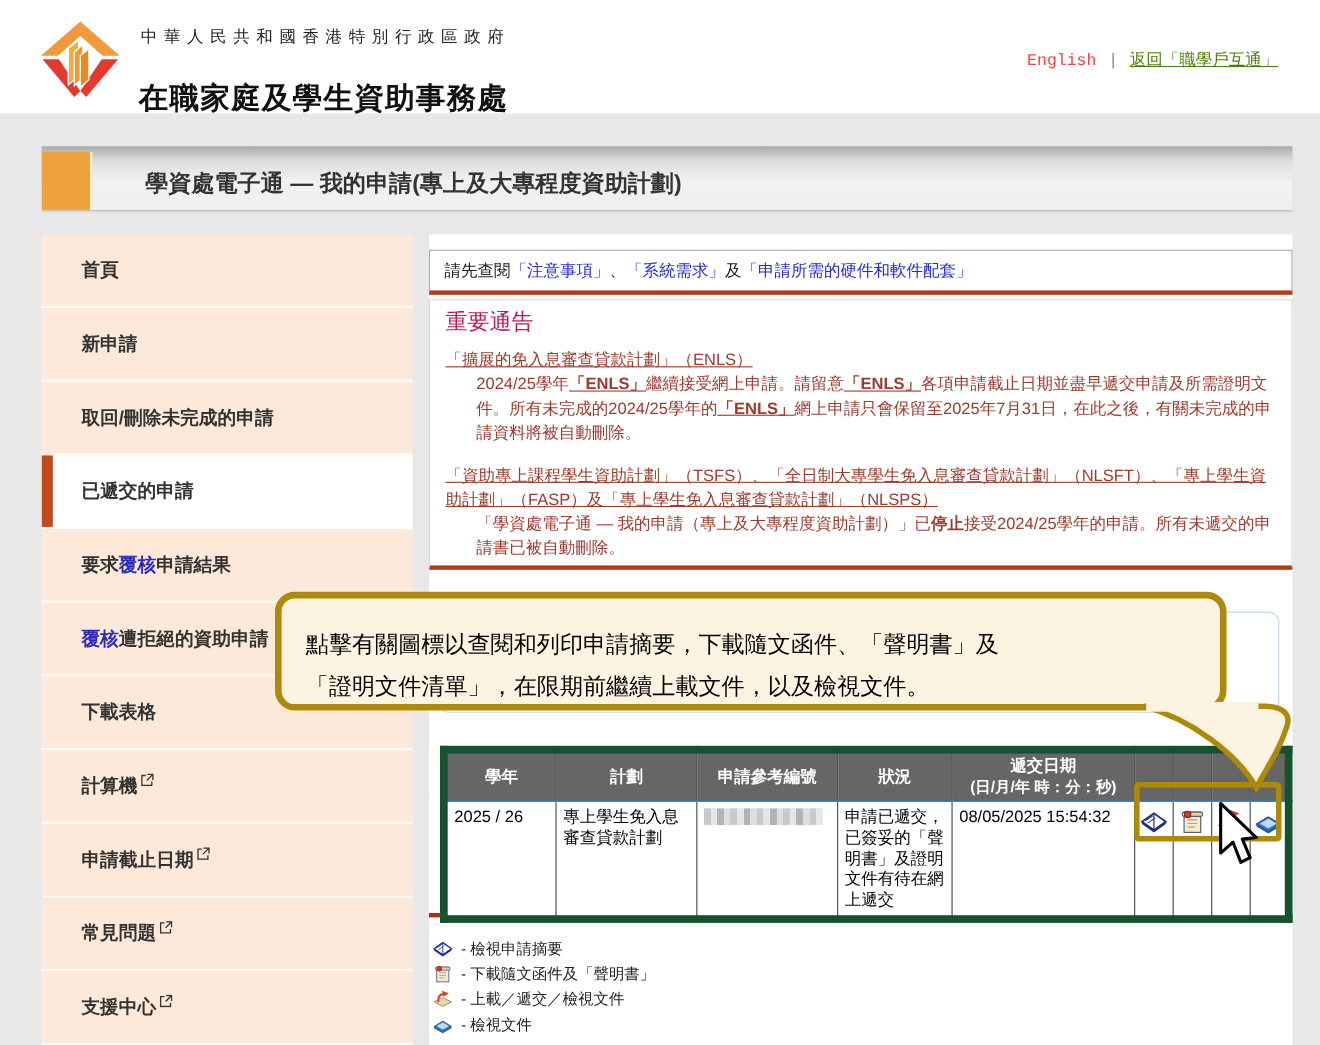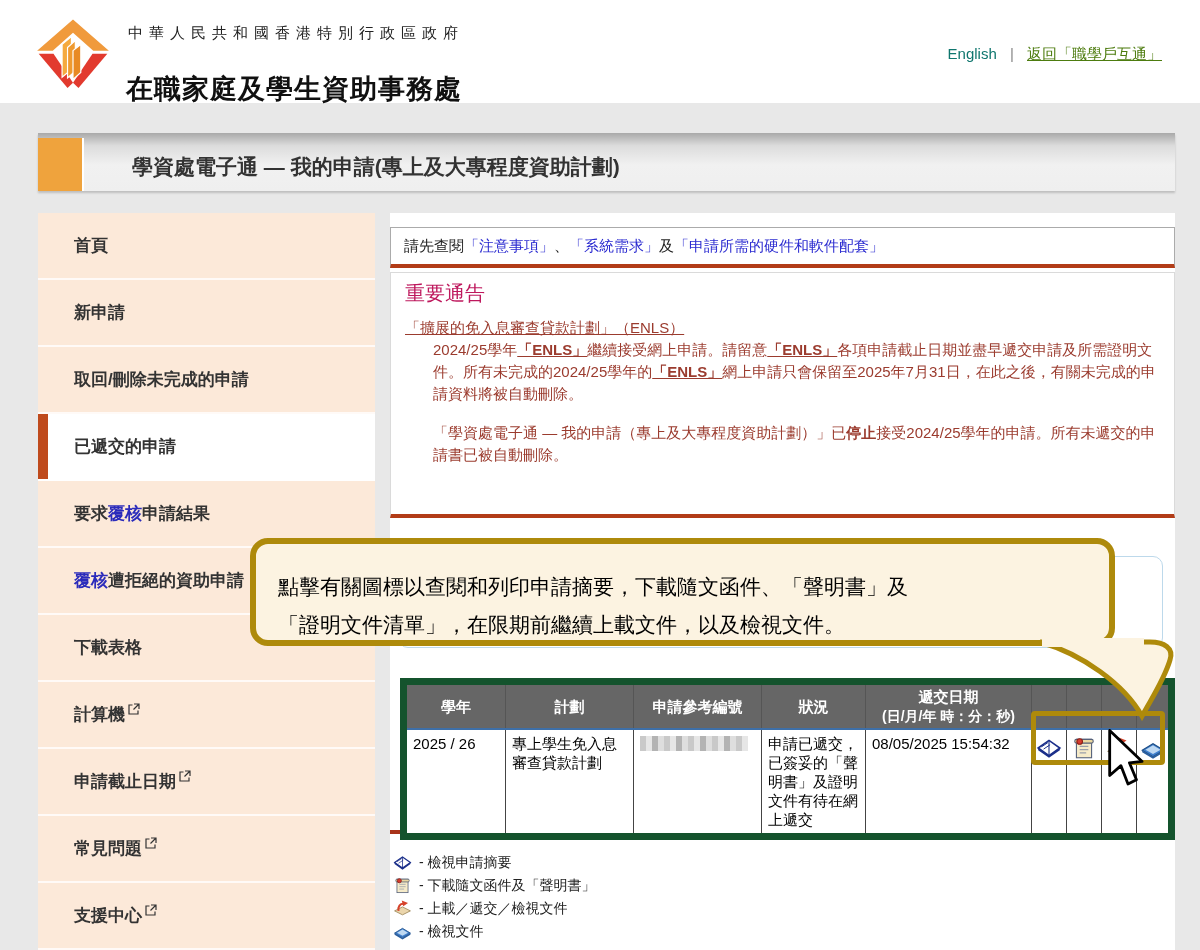--- a/index.html
+++ b/index.html
@@ -5,21 +5,21 @@
   * { margin:0; padding:0; box-sizing:border-box; }
   html,body { width:1200px; height:950px; }
   body { font-family:"Liberation Sans", sans-serif; background:#E8E8E8; position:relative; overflow:hidden; }
 
   
   .site-header { position:absolute; left:0; top:0; width:1200px; height:103px; background:#fff; }
   .logo { position:absolute; left:34px; top:10px; }
   .gov-line { position:absolute; left:128px; top:24px; font-size:15px; letter-spacing:6px; color:#222; white-space:nowrap; }
   .dept-name { position:absolute; left:126px; top:44px; font-size:27px; font-weight:bold; color:#101010; letter-spacing:1px; white-space:nowrap;margin-top:27px; }
   .top-links { position:absolute; right:38px; top:45px; font-size:15px; white-space:nowrap; }
-  .top-links .lang { color:#0f766e; text-decoration:none; cursor:pointer; }
+  .top-links .lang { color:#ef4444; text-decoration:none; cursor:pointer;font-family:Liberation Mono, monospace; }
   .top-links .sep { color:#888; margin:0 9px; }
   .top-links .return { color:#4d7c0f; text-decoration:underline; cursor:pointer; }
 
   
   .title-bar { position:absolute; left:38px; top:133px; width:1137px; height:58px;
     background:linear-gradient(#a9a9a9 0%, #dcdcdc 22%, #f1f1f1 55%, #efefef 100%);
     box-shadow:0 2px 2px rgba(0,0,0,.18); }
   .title-square { position:absolute; left:0; top:5px; width:46px; height:53px; background:#EFA33D; border-right:2px solid #fff; }
   .title-text { position:absolute; left:94px; top:20px; font-size:21px; font-weight:bold; color:#333; white-space:nowrap; }
 
@@ -164,20 +164,21 @@
 <div class="notice-bar">
   <span>請先查閱</span><span class="nlink">「注意事項」</span><span>、</span><span class="nlink">「系統需求」</span><span>及</span><span class="nlink">「申請所需的硬件和軟件配套」</span>
 </div>
 
 <div class="important">
   <div class="imp-heading">重要通告</div>
   <span class="imp-link">「擴展的免入息審查貸款計劃」（ENLS）</span>
   <div class="imp-body">
     <span>2024/25學年</span><span class="enls">「ENLS」</span><span>繼續接受網上申請。請留意</span><span class="enls">「ENLS」</span><span>各項申請截止日期並盡早遞交申請及所需證明文件。所有未完成的2024/25學年的</span><span class="enls">「ENLS」</span><span>網上申請只會保留至2025年7月31日，在此之後，有關未完成的申請資料將被自動刪除。</span>
   </div>
+  <span class="imp-link">「資助專上課程學生資助計劃」（TSFS）、「全日制大專學生免入息審查貸款計劃」（NLSFT）、「專上學生資助計劃」（FASP）及「專上學生免入息審查貸款計劃」（NLSPS）</span>
   <div class="imp-body">
     <span>「學資處電子通 — 我的申請（專上及大專程度資助計劃）」已</span><span class="b">停止</span><span>接受2024/25學年的申請。所有未遞交的申請書已被自動刪除。</span>
   </div>
 </div>
 
 <div class="blue-box"></div>
 
 <table class="app-table">
   <colgroup>
     <col style="width:102px">

